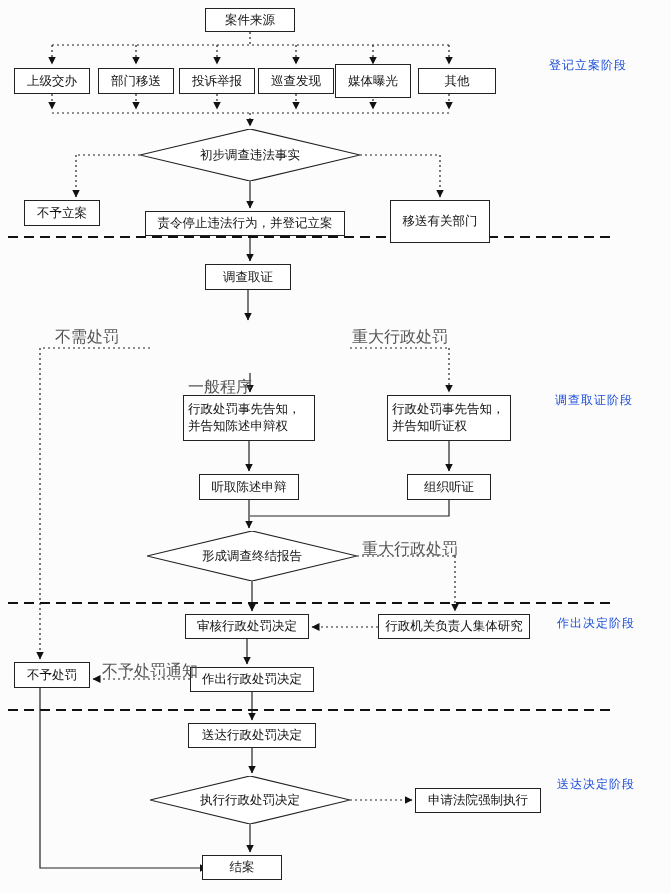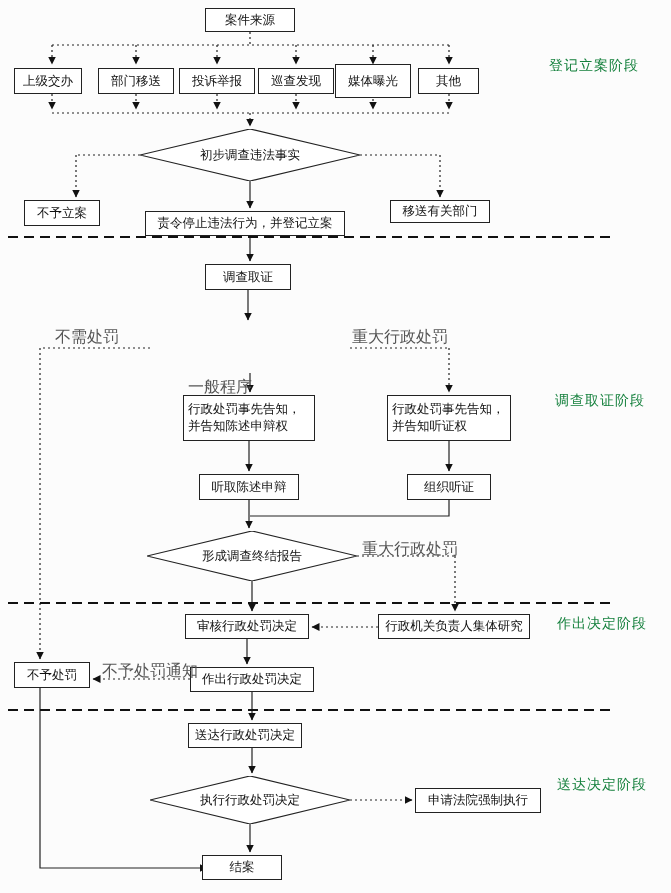--- a/index.html
+++ b/index.html
@@ -20,21 +20,21 @@
   .diamond svg{position:absolute;left:0;top:0;width:100%;height:100%;}
   .diamond .dtext{
     position:absolute;left:0;top:0;width:100%;height:100%;
     display:flex;align-items:center;justify-content:center;
     font-size:12.5px;
   }
   .edge-label{
     position:absolute;z-index:3;font-size:16px;color:#555;white-space:nowrap;
   }
   .stage-label{
-    position:absolute;z-index:3;font-size:14px;color:#15803d;letter-spacing:1px;white-space:nowrap;
+    position:absolute;z-index:3;font-size:12px;color:#1d4ed8;letter-spacing:1px;white-space:nowrap;
   }
 </style>
 </head>
 <body>
 
 <div id="canvas">
 
   <svg id="connectors" width="671" height="893">
     <defs>
       <marker id="arr" markerWidth="9" markerHeight="9" refX="7.5" refY="4" orient="auto" markerUnits="userSpaceOnUse">
@@ -111,53 +111,53 @@
       <path d="M8,237 H612"></path>
       <path d="M8,603 H612"></path>
       <path d="M8,710 H612"></path>
     </g>
   </svg>
 
   <div class="node" style="left:205px;top:8px;width:90px;height:24px">
       <span>案件来源</span>
     </div>
 
-  <div class="node" style="left:14px;top:68px;width:68px;height:26px">
+  <div class="node" style="left:14px;top:68px;width:76px;height:26px">
       <span>上级交办</span>
     </div>
   <div class="node" style="left:98px;top:68px;width:76px;height:26px">
       <span>部门移送</span>
     </div>
   <div class="node" style="left:179px;top:68px;width:76px;height:26px">
       <span>投诉举报</span>
     </div>
   <div class="node" style="left:258px;top:68px;width:76px;height:26px">
       <span>巡查发现</span>
     </div>
   <div class="node" style="left:335px;top:64px;width:76px;height:34px">
       <span>媒体曝光</span>
     </div>
-  <div class="node" style="left:418px;top:68px;width:61px;height:26px">
+  <div class="node" style="left:418px;top:68px;width:78px;height:26px">
       <span>其他</span>
     </div>
 
   <div class="diamond" style="left:140px;top:129px;width:220px;height:52px">
     <svg viewBox="0 0 100 100" preserveAspectRatio="none">
         <polygon points="50,0 100,50 50,100 0,50" fill="#fff" stroke="#222" vector-effect="non-scaling-stroke" stroke-width="1.2"></polygon>
       </svg>
     <span class="dtext">初步调查违法事实</span>
   </div>
 
   <div class="node" style="left:24px;top:200px;width:76px;height:26px">
       <span>不予立案</span>
     </div>
   <div class="node" style="left:145px;top:211px;width:200px;height:25px">
       <span>责令停止违法行为，并登记立案</span>
     </div>
-  <div class="node" style="left:390px;top:200px;width:100px;height:23px">
+  <div class="node" style="left:390px;top:200px;width:100px;height:43px">
       <span>移送有关部门</span>
     </div>
 
   <div class="node" style="left:205px;top:264px;width:86px;height:26px">
       <span>调查取证</span>
     </div>
 
 
   <div class="node wrap" style="left:387px;top:395px;width:124px;height:46px">
       <span>行政处罚事先告知，并告知听证权</span>
@@ -187,21 +187,21 @@
       <span>行政机关负责人集体研究</span>
     </div>
 
   <div class="node" style="left:14px;top:662px;width:76px;height:26px">
       <span>不予处罚</span>
     </div>
   <div class="node" style="left:190px;top:667px;width:124px;height:25px">
       <span>作出行政处罚决定</span>
     </div>
 
-  <div class="node" style="left:188px;top:723px;width:114px;height:25px">
+  <div class="node" style="left:188px;top:723px;width:128px;height:25px">
       <span>送达行政处罚决定</span>
     </div>
 
   <div class="diamond" style="left:150px;top:776px;width:200px;height:48px">
     <svg viewBox="0 0 100 100" preserveAspectRatio="none">
         <polygon points="50,0 100,50 50,100 0,50" fill="#fff" stroke="#222" vector-effect="non-scaling-stroke" stroke-width="1.2"></polygon>
       </svg>
     <span class="dtext">执行行政处罚决定</span>
   </div>
 

